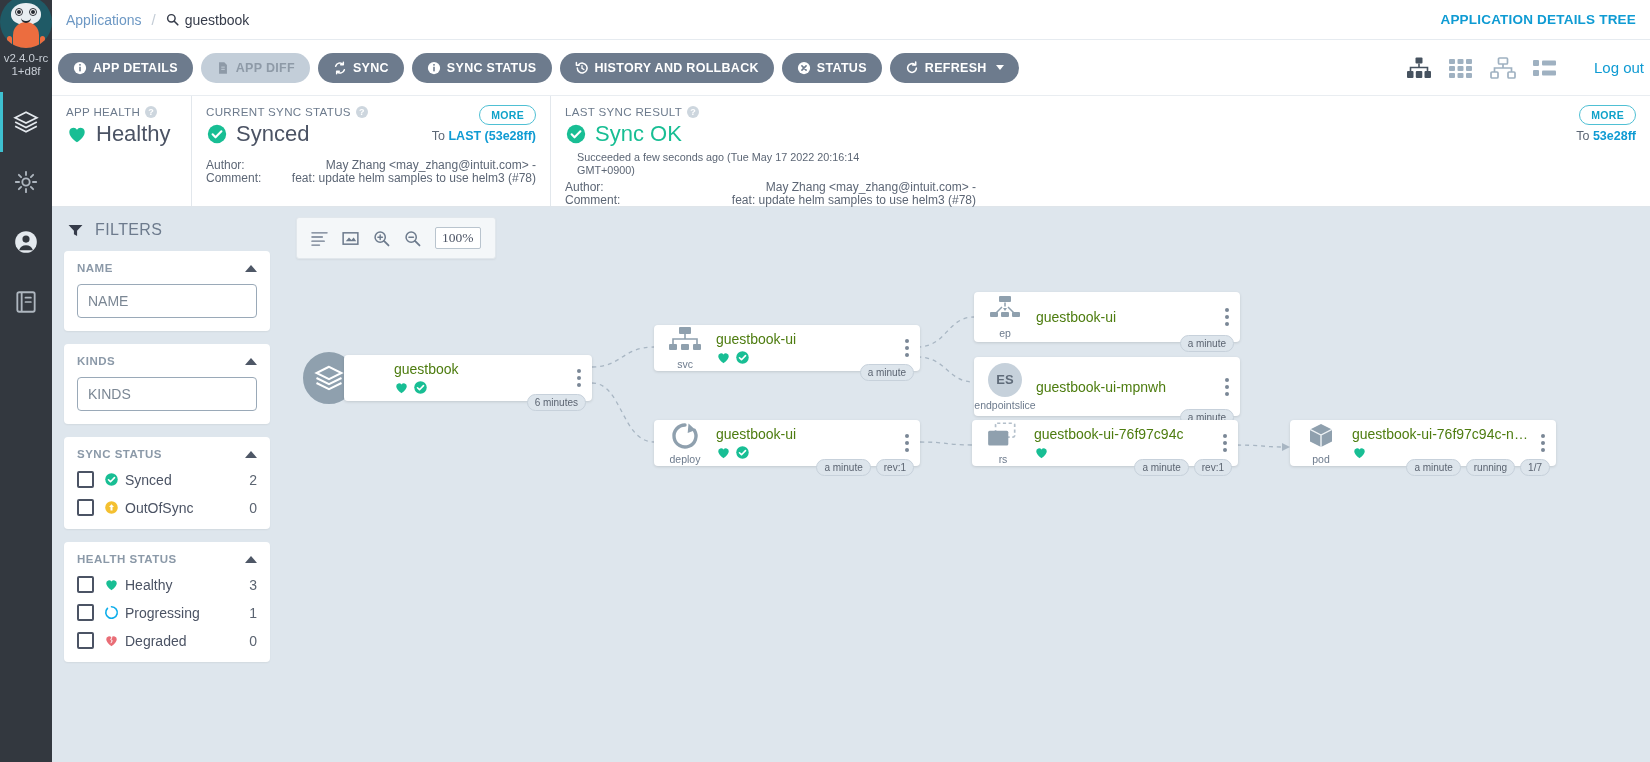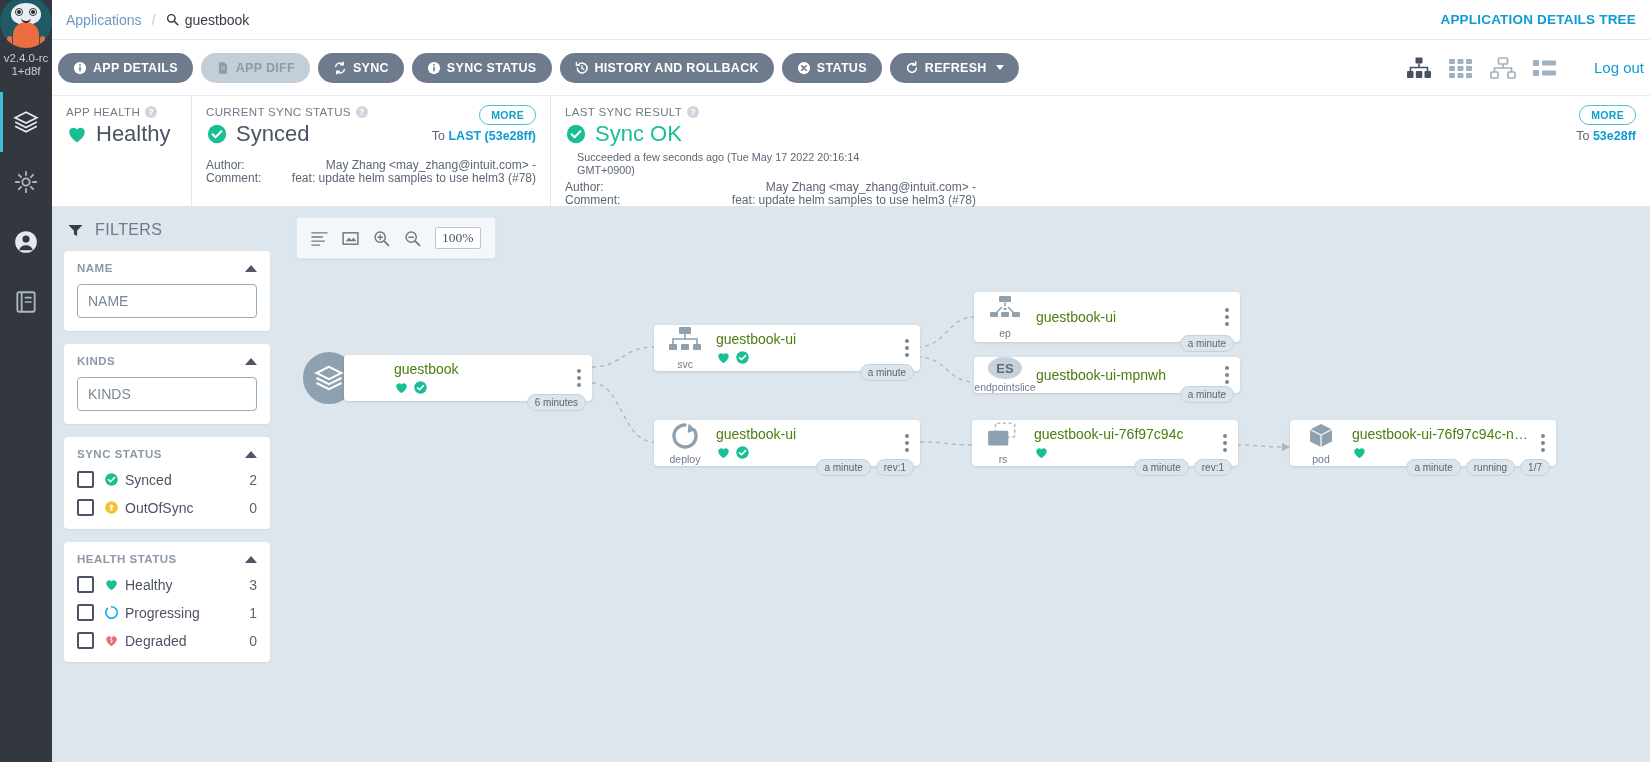--- a/index.html
+++ b/index.html
@@ -641,21 +641,21 @@
           <div class="kebab">
             <span class="kdot"></span>
               <span class="kdot"></span>
               <span class="kdot"></span>
           </div>
           <div class="badges">
             <span class="badge">a minute</span>
           </div>
         </div>
 
-        <div class="node" style="left:692px; top:150px; width:266px; height:36px;">
+        <div class="node" style="left:692px; top:150px; width:266px; height:59px;">
           <div class="node-ico-wrap">
             <span class="es-circle">ES</span>
             <span class="node-kind">endpointslice</span>
           </div>
           <div class="node-body">
             <div class="node-name">guestbook-ui-mpnwh</div>
           </div>
           <div class="kebab">
             <span class="kdot"></span>
               <span class="kdot"></span>

